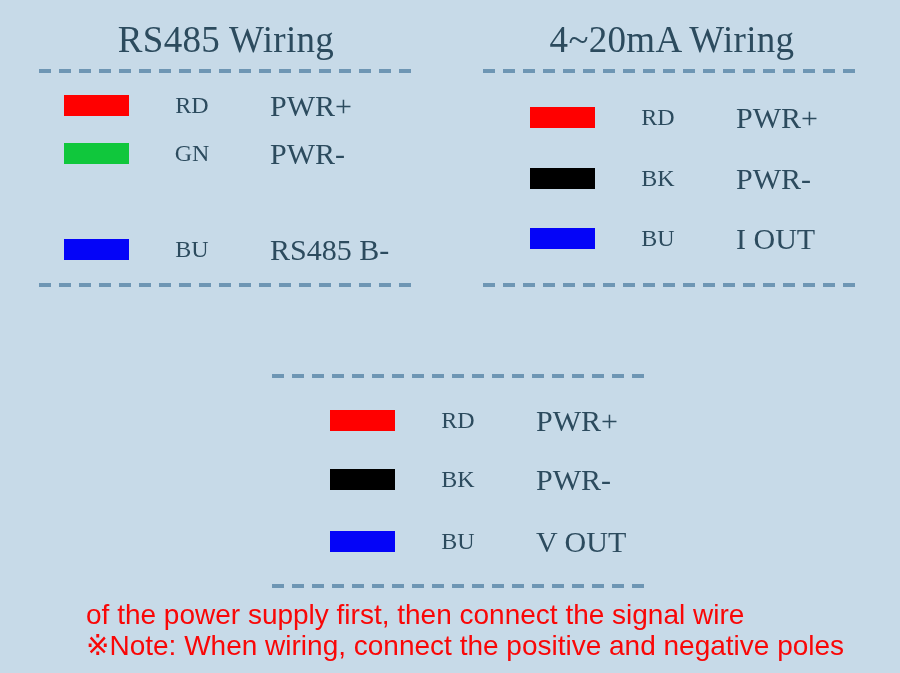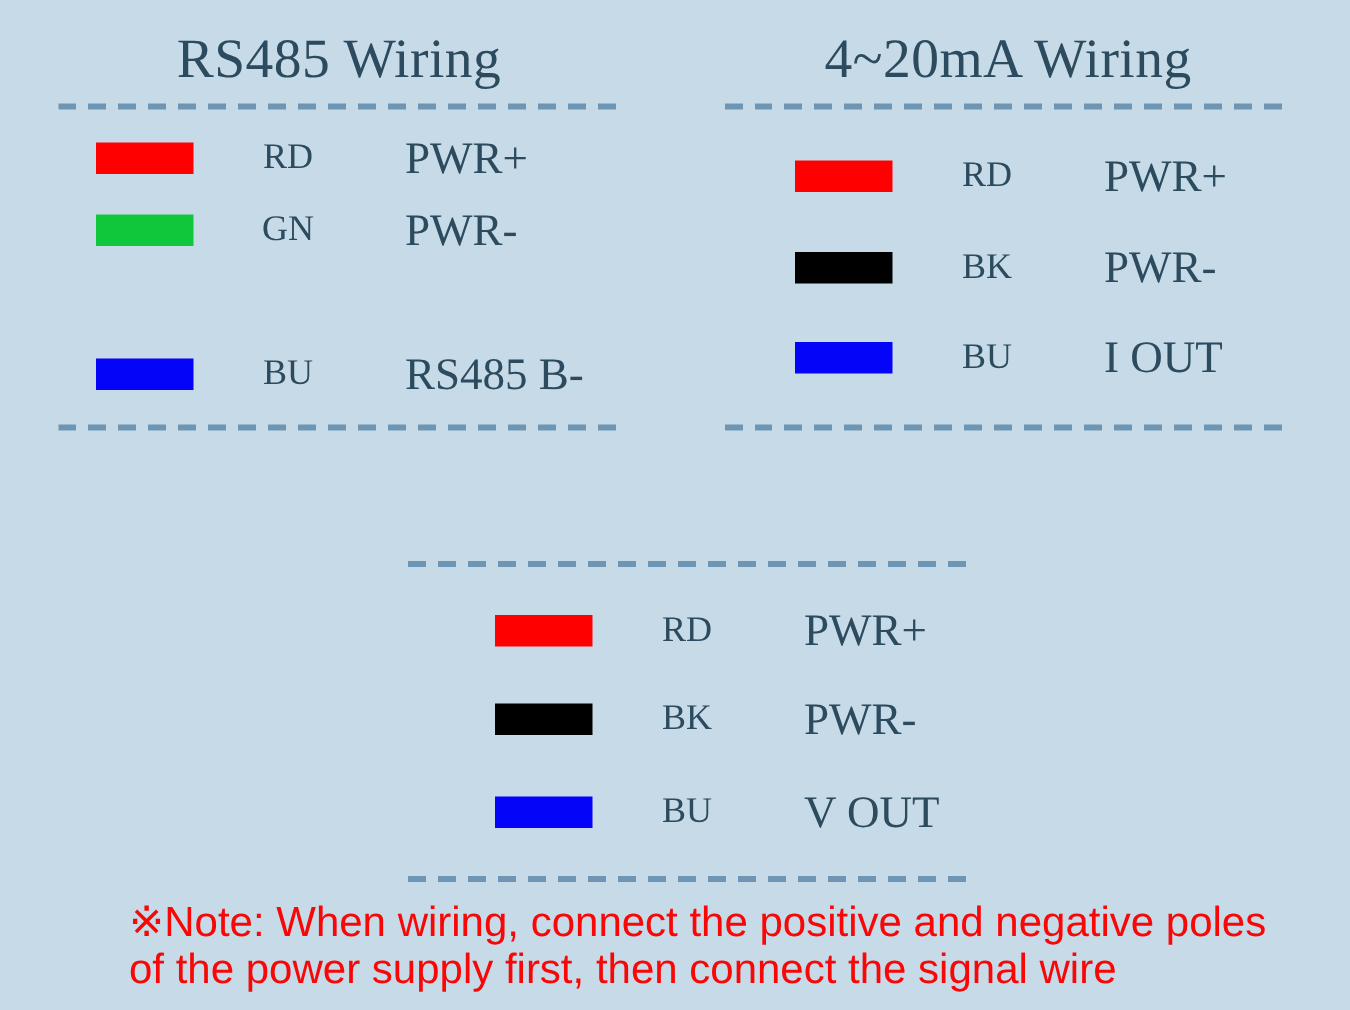--- a/index.html
+++ b/index.html
@@ -109,15 +109,15 @@
   </div>
   <div class="row" style="top:231px">
     <span class="sw" style="background: rgb(4, 4, 248);"></span>
     <span class="code">BU</span>
     <span class="sig">V OUT</span>
   </div>
   <div class="dash bottom"></div>
 </div>
 
 <div class="note">
+  <div>of the power supply first, then connect the signal wire</div>
   <div>※Note: When wiring, connect the positive and negative poles</div>
-  <div>of the power supply first, then connect the signal wire</div>
 </div>
 
 </body></html>

